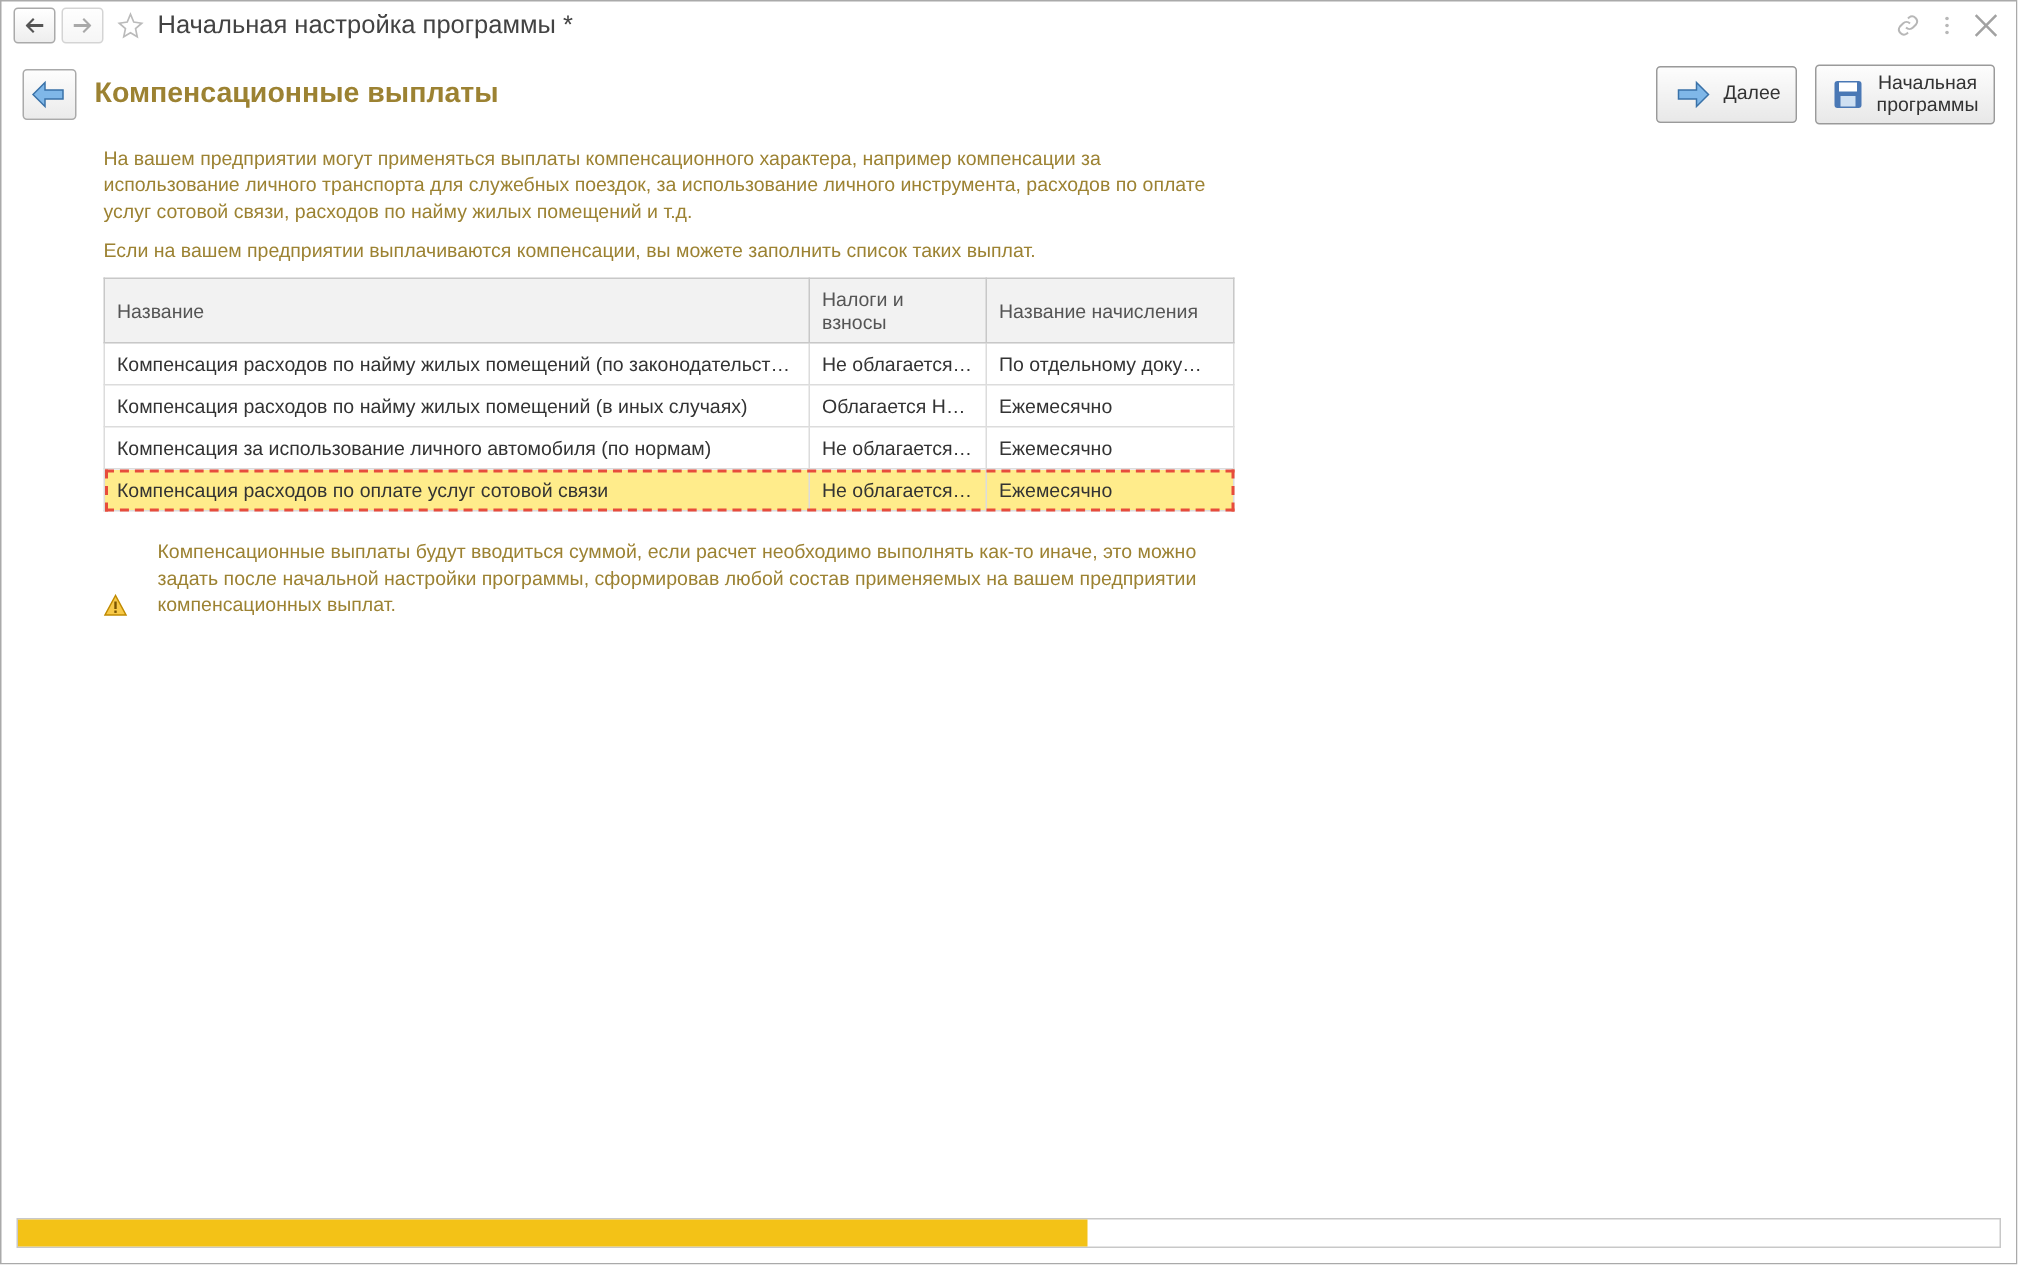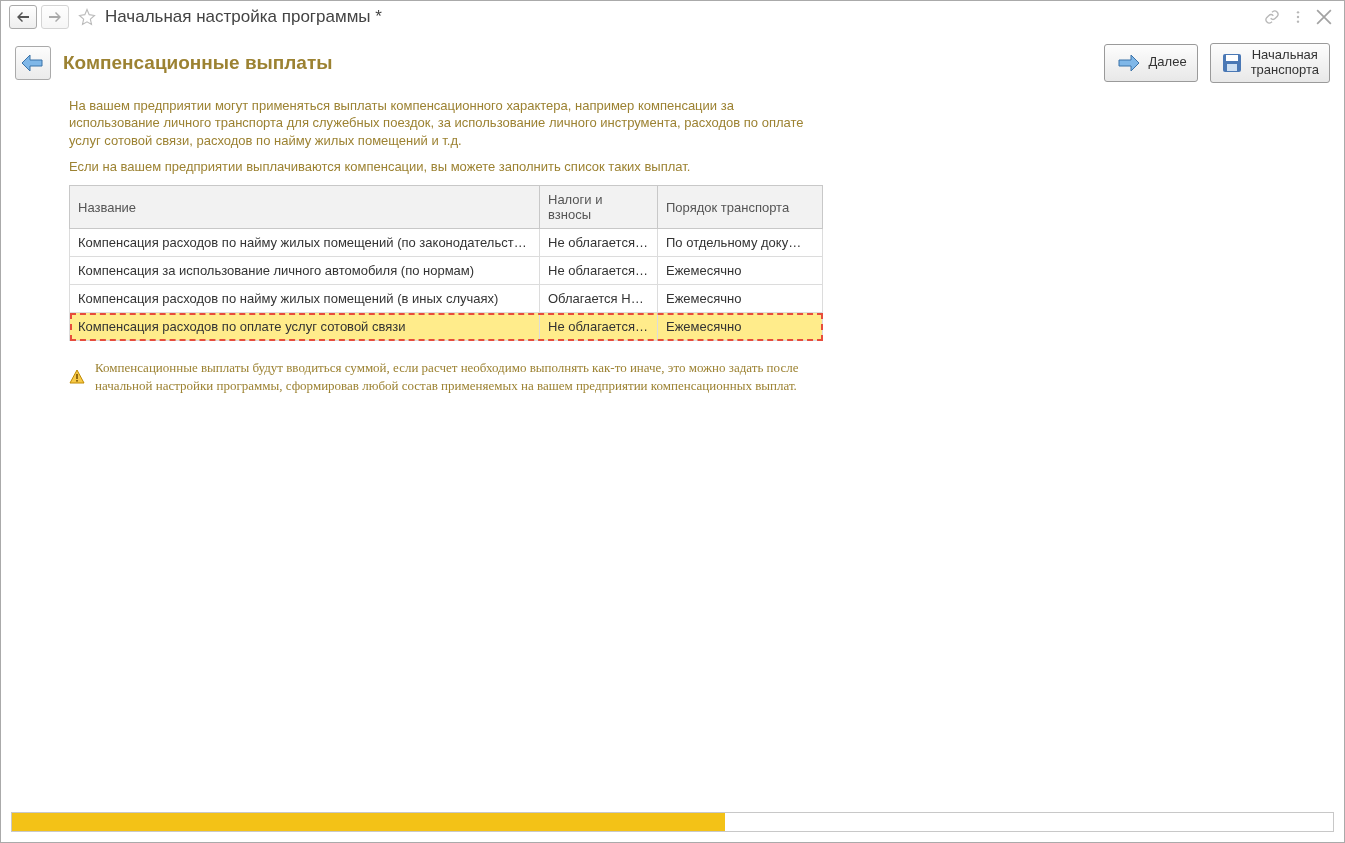--- a/index.html
+++ b/index.html
@@ -38,21 +38,21 @@
   table.grid { width: 100%; border-collapse: collapse; table-layout: fixed; }
   table.grid th { background: #f2f2f2; border: 1px solid #c8c8c8; text-align: left; font-weight: normal; padding: 6px 8px; color: #555; }
   table.grid td { border: 1px solid #dcdcdc; padding: 6px 8px; white-space: nowrap; overflow: hidden; text-overflow: ellipsis; }
   col.c1 { width: 470px; }
   col.c2 { width: 118px; }
   col.c3 { width: auto; }
   tr.selected td { background: #ffec8b; }
   tr.selected { outline: 2px dashed #e74c3c; outline-offset: -2px; }
 
   
-  .note { display: flex; gap: 10px; margin-top: 18px; align-items: center; font-family: Liberation Serif, serif; }
+  .note { display: flex; gap: 20px; margin-top: 18px; align-items: flex-end; }
   .note-text { color: #9c8232; font-size: 13px; line-height: 1.35; }
   .warn-icon { flex-shrink: 0; margin-top: 1px; }
 
   
   .progress-wrap { position: absolute; left: 10px; right: 10px; bottom: 10px; height: 20px; border: 1px solid #c8c8c8; background: #fff; }
   .progress-fill { height: 100%; background: #f3c217; }
 
   svg { display: block; }
 </style>
 </head>
@@ -106,58 +106,58 @@
             <path d="M16 2l8 8-8 8v-5H4V7h12z" fill="#7fb7e8" stroke="#3a72a8" stroke-width="1"></path>
           </svg>
         <span class="txt">Далее</span>
       </div>
       <div class="action-btn">
         <svg width="22" height="22" viewBox="0 0 22 22">
             <rect x="2" y="2" width="18" height="18" rx="2" fill="#4a78b5"></rect>
             <rect x="5" y="3" width="12" height="6" fill="#fff"></rect>
             <rect x="6" y="12" width="10" height="7" fill="#cfe0f2"></rect>
           </svg>
-        <span class="txt"><span>Начальная</span><br><span>транспорта</span></span>
+        <span class="txt"><span>Начальная</span><br><span>программы</span></span>
       </div>
     </div>
 
     <div class="content">
       <div class="intro">
         <p>На вашем предприятии могут применяться выплаты компенсационного характера, например компенсации за использование личного транспорта для служебных поездок, за использование личного инструмента, расходов по оплате услуг сотовой связи, расходов по найму жилых помещений и т.д.</p>
         <p>Если на вашем предприятии выплачиваются компенсации, вы можете заполнить список таких выплат.</p>
       </div>
 
 
       <table class="grid">
         <colgroup>
             <col class="c1">
             <col class="c2">
             <col class="c3">
           </colgroup>
         <thead>
           <tr>
             <th>Название</th>
             <th>Налоги и взносы</th>
-            <th>Порядок транспорта</th>
+            <th>Название начисления</th>
           </tr>
         </thead>
         <tbody id="tbody">
             <tr>
               <td>Компенсация расходов по найму жилых помещений (по законодательству)</td>
               <td>Не облагается …</td>
               <td>По отдельному доку…</td>
             </tr>
             <tr>
-              <td>Компенсация за использование личного автомобиля (по нормам)</td>
-              <td>Не облагается …</td>
+              <td>Компенсация расходов по найму жилых помещений (в иных случаях)</td>
+              <td>Облагается НД…</td>
               <td>Ежемесячно</td>
             </tr>
             <tr>
-              <td>Компенсация расходов по найму жилых помещений (в иных случаях)</td>
-              <td>Облагается НД…</td>
+              <td>Компенсация за использование личного автомобиля (по нормам)</td>
+              <td>Не облагается …</td>
               <td>Ежемесячно</td>
             </tr>
             <tr class="selected">
               <td>Компенсация расходов по оплате услуг сотовой связи</td>
               <td>Не облагается …</td>
               <td>Ежемесячно</td>
             </tr>
           </tbody>
       </table>
 

